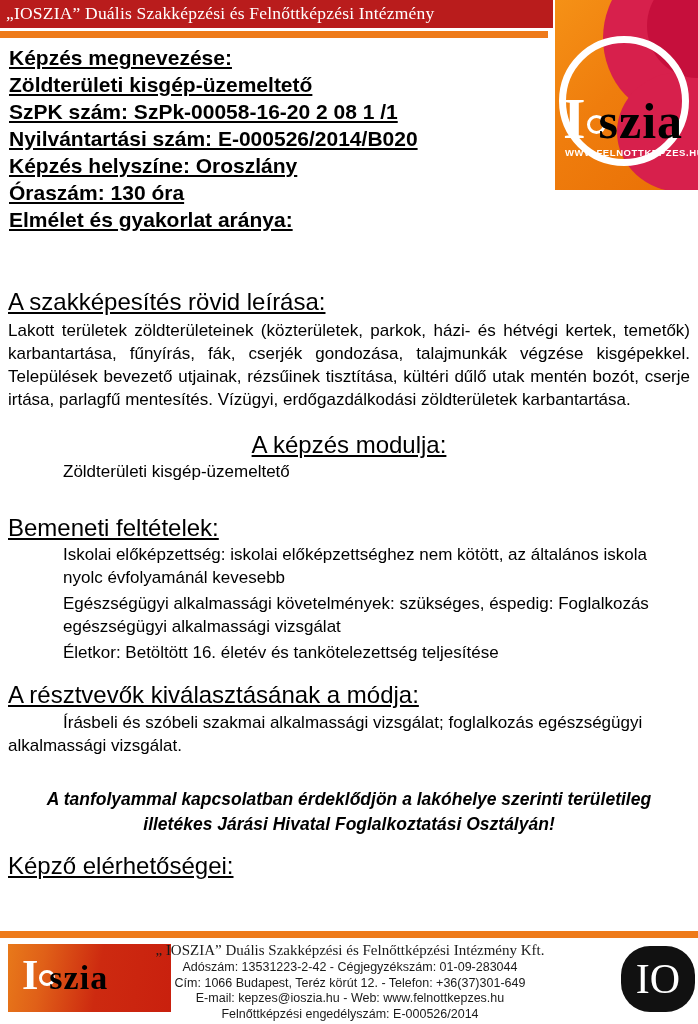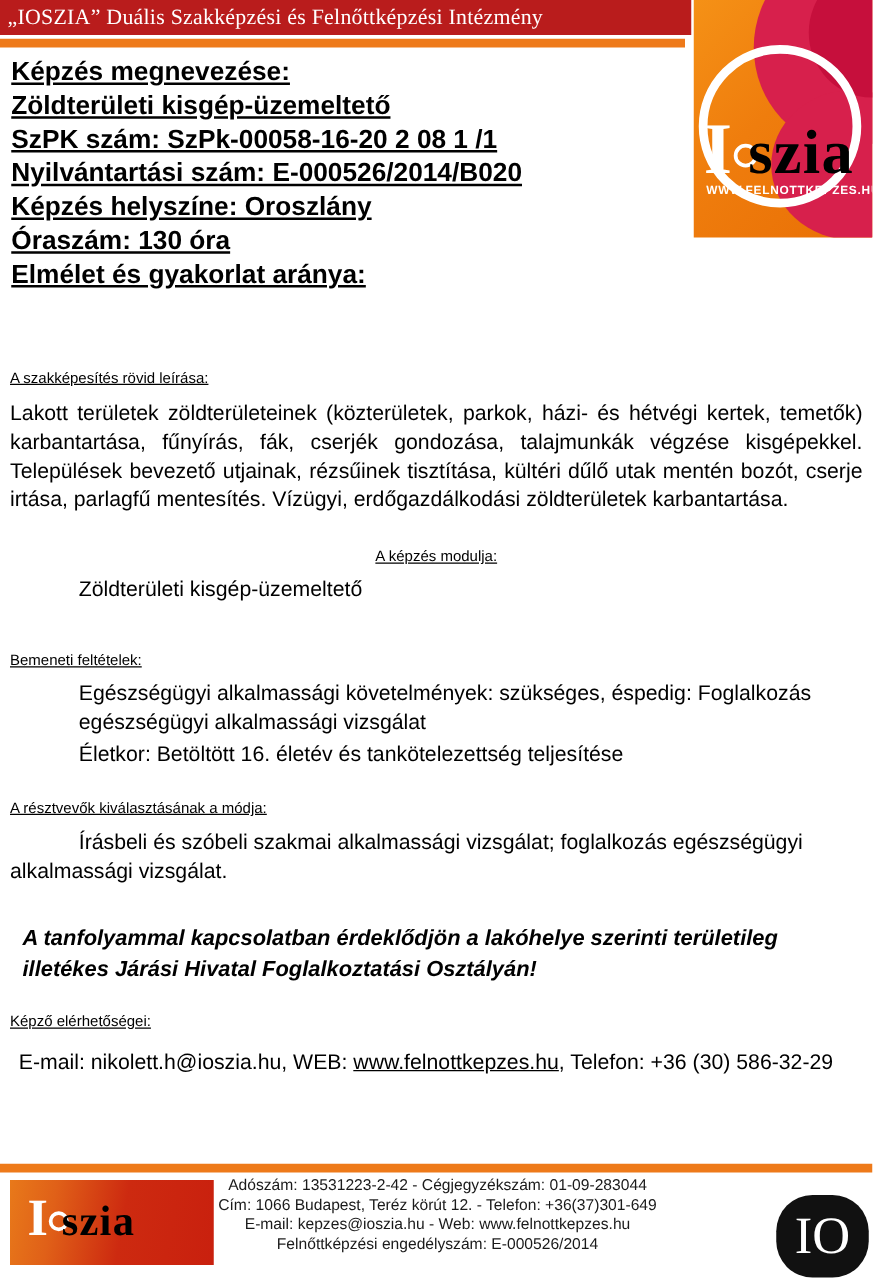--- a/index.html
+++ b/index.html
@@ -32,50 +32,50 @@
   .logo .logo-url{position:absolute;left:10px;top:147px;color:#ffffff;font-size:9.5px;
         font-weight:bold;letter-spacing:.6px;font-family:"Liberation Sans",sans-serif;}
 
   
   .course-info{position:absolute;left:9px;top:44px;width:540px;
         font-size:21px;font-weight:bold;line-height:27px;color:#000;text-decoration:underline;}
   .course-info .indent{padding-left:22px;}
 
   
   .content{position:absolute;left:8px;top:278px;width:682px;}
-  h2{font-size:12px;font-weight:normal;margin:0;text-decoration:underline;
+  h2{font-size:24px;font-weight:normal;margin:0;text-decoration:underline;
      line-height:24px;color:#000;}
   .h-desc{margin-top:12px;}
   .p-desc{margin:5px 0 0 0;font-size:17px;line-height:23px;text-align:justify;}
   .h-mod{margin-top:22px;text-align:center;}
   .p-ind{margin:3px 0 0 0;padding-left:55px;font-size:17px;line-height:23px;}
   .h-bem{margin-top:33px;}
   .h-reszt{margin-top:19px;}
   .p-firstind{margin:4px 0 0 0;font-size:17px;line-height:23px;text-indent:55px;}
   .notice{margin:30px 10px 0 10px;font-size:17.5px;line-height:25px;
-        font-weight:bold;font-style:italic;text-align:left;}
+        font-weight:bold;font-style:italic;text-align:center;}
   .h-kepzo{margin-top:17px;}
   .p-contact{margin:10px 0 0 7px;font-size:17px;line-height:22px;}
   .p-contact .u{text-decoration:underline;}
 
   
   .footer{position:absolute;left:0;top:931px;width:698px;height:93px;}
   .footer-orange{position:absolute;left:0;top:0;width:698px;height:7px;background:#ee7a1a;}
   .footer-logo{position:absolute;left:8px;top:13px;width:163px;height:68px;overflow:hidden;
         background:linear-gradient(100deg,#e8791a 0%,#e06018 22%,#cd2a10 55%,#c9200e 100%);}
   .footer-logo .f-text{position:absolute;left:14px;top:10px;line-height:1;
         font-family:"Liberation Serif",serif;}
   .footer-logo .fi{color:#ffffff;font-size:42px;font-weight:bold;}
   .footer-logo .fdot{display:inline-block;width:10px;height:10px;border:3px solid #ffffff;
         border-radius:50%;margin:0 -6px 3px 1px;}
   .footer-logo .fszia{color:#000000;font-size:34px;font-weight:bold;letter-spacing:1px;}
   .footer-text{position:absolute;left:120px;top:10px;width:460px;text-align:center;color:#1a1a1a;}
   .footer-text .f-line1{font-family:"Liberation Serif",serif;font-size:15px;line-height:19px;}
   .footer-text .f-line{font-size:12.5px;line-height:15.5px;}
-  .footer-io{position:absolute;right:3px;top:25px;width:74px;height:66px;background:#111111;
+  .footer-io{position:absolute;right:3px;top:15px;width:74px;height:66px;background:#111111;
         color:#ffffff;font-family:"Liberation Serif",serif;font-size:42px;
         display:flex;align-items:center;justify-content:center;border-radius:29px;}
 </style>
 </head>
 <body>
 
 <div class="topbar">
   <span>„IOSZIA” Duális Szakképzési és Felnőttképzési Intézmény</span>
 </div>
 <div class="orange-line"></div>
@@ -100,38 +100,39 @@
 </div>
 
 <div class="content">
   <h2 class="h-desc">A szakképesítés rövid leírása:</h2>
   <p class="p-desc">Lakott területek zöldterületeinek (közterületek, parkok, házi- és hétvégi kertek, temetők) karbantartása, fűnyírás, fák, cserjék gondozása, talajmunkák végzése kisgépekkel. Települések bevezető utjainak, rézsűinek tisztítása, kültéri dűlő utak mentén bozót, cserje irtása, parlagfű mentesítés. Vízügyi, erdőgazdálkodási zöldterületek karbantartása.</p>
 
   <h2 class="h-mod">A képzés modulja:</h2>
   <p class="p-ind">Zöldterületi kisgép-üzemeltető</p>
 
   <h2 class="h-bem">Bemeneti feltételek:</h2>
+  <p class="p-ind">Iskolai előképzettség: iskolai előképzettséghez nem kötött, az általános iskola nyolc évfolyamánál kevesebb</p>
   <p class="p-ind">Egészségügyi alkalmassági követelmények: szükséges, éspedig: Foglalkozás egészségügyi alkalmassági vizsgálat</p>
   <p class="p-ind">Életkor: Betöltött 16. életév és tankötelezettség teljesítése</p>
 
   <h2 class="h-reszt">A résztvevők kiválasztásának a módja:</h2>
   <p class="p-firstind">Írásbeli és szóbeli szakmai alkalmassági vizsgálat; foglalkozás egészségügyi alkalmassági vizsgálat.</p>
 
   <p class="notice">A tanfolyammal kapcsolatban érdeklődjön a lakóhelye szerinti területileg illetékes Járási Hivatal Foglalkoztatási Osztályán!</p>
 
   <h2 class="h-kepzo">Képző elérhetőségei:</h2>
-  <p class="p-contact"><span>E-mail: </span><span>nikolett.h@ioszia.hu</span><span>, WEB: </span><span class="u">www.felnottkepzes.hu</span><span>, Telefon: </span><span>+36 (30) 586-32-29</span></p>
 </div>
 
 <div class="footer">
   <div class="footer-orange"></div>
   <div class="footer-logo">
     <div class="f-text"><span class="fi">I</span><span class="fdot"></span><span class="fszia">szia</span></div>
   </div>
   <div class="footer-text">
+    <div class="f-line1">„ IOSZIA” Duális Szakképzési és Felnőttképzési Intézmény Kft.</div>
     <div class="f-line">Adószám: 13531223-2-42 - Cégjegyzékszám: 01-09-283044</div>
     <div class="f-line">Cím: 1066 Budapest, Teréz körút 12. - Telefon: +36(37)301-649</div>
     <div class="f-line">E-mail: kepzes@ioszia.hu - Web: www.felnottkepzes.hu</div>
     <div class="f-line">Felnőttképzési engedélyszám: E-000526/2014</div>
   </div>
   <div class="footer-io">
       <span>IO</span>
     </div>
 </div>
 

